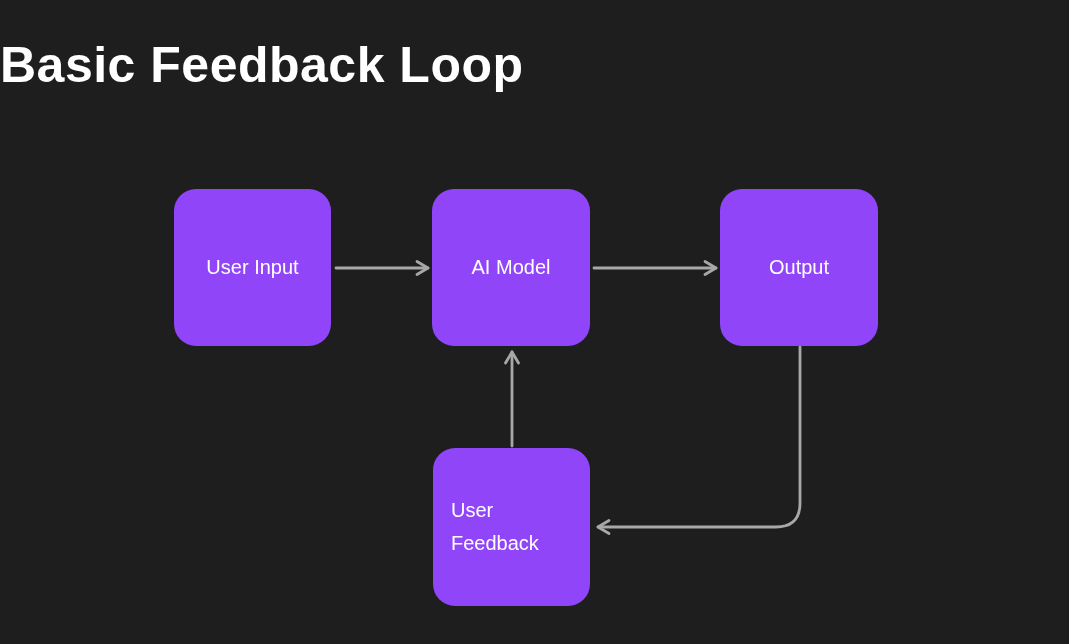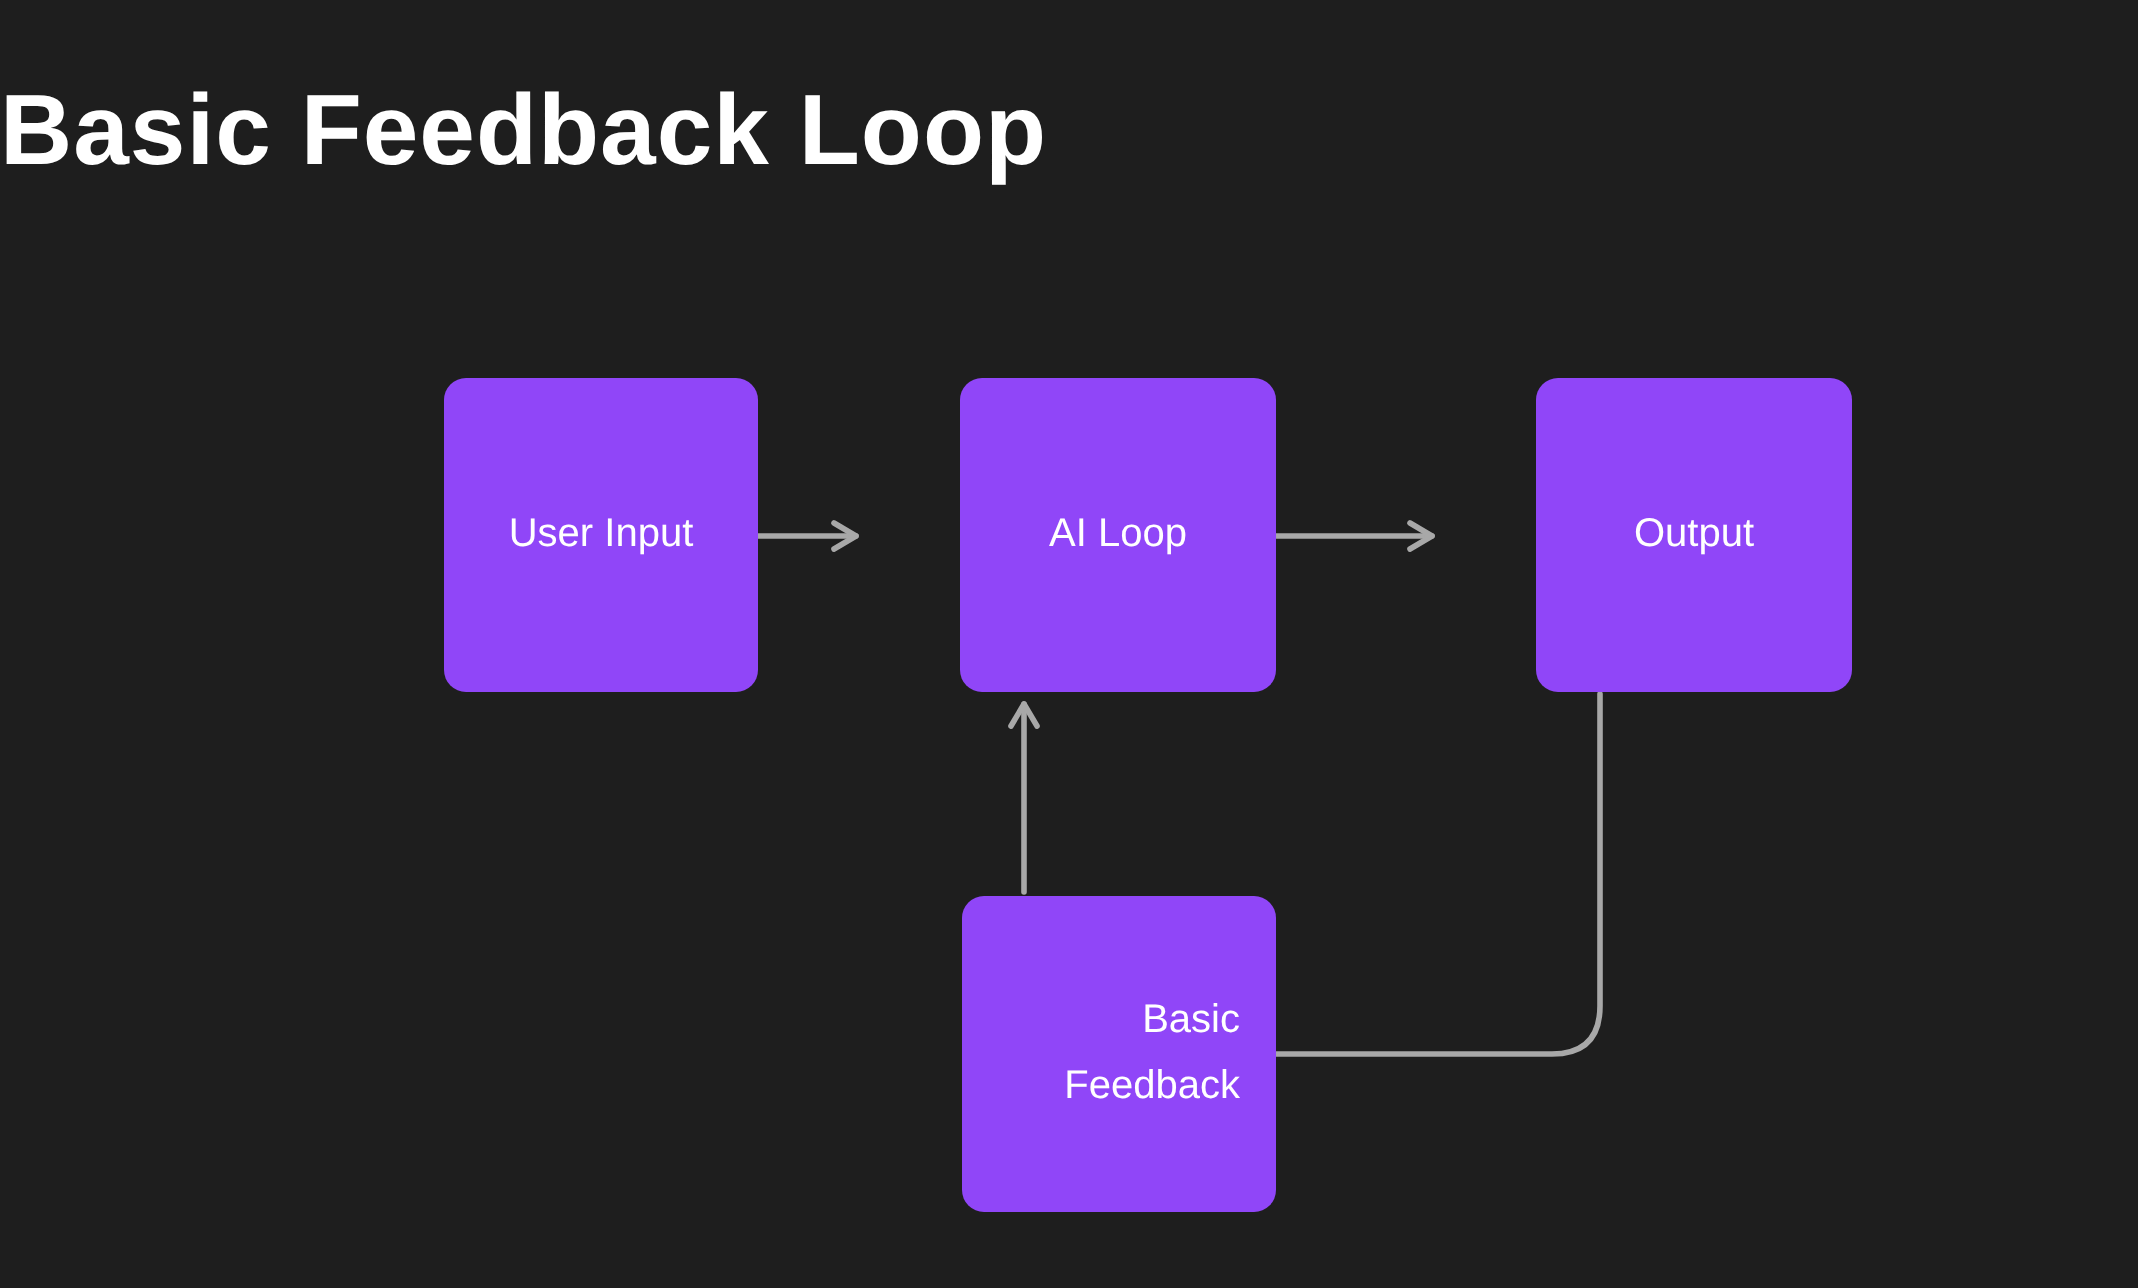--- a/index.html
+++ b/index.html
@@ -25,30 +25,29 @@
     width: 100%;
     margin: 0;
     color: var(--text);
     font-size: 50px;
     font-weight: 600;
     letter-spacing: 0.5px;
   }
   .node {
     position: absolute;
     background: var(--node);
-    border-radius: 11px;
+    border-radius: 22px;
     display: flex;
     align-items: center;
     justify-content: center;
-    text-align: right;
+    text-align: left;
     color: var(--text);
     font-size: 20px;
     line-height: 33px;
     padding: 0 18px;
-    margin-left: 48px;
   }
   .node-user-input   { left: 174px; top: 189px; width: 157px; height: 157px; }
   .node-ai-model     { left: 432px; top: 189px; width: 158px; height: 157px; }
   .node-output       { left: 720px; top: 189px; width: 158px; height: 157px; }
   .node-user-feedback{ left: 433px; top: 448px; width: 157px; height: 158px; }
   svg.edges {
     position: absolute;
     left: 0; top: 0;
     width: 1069px;
     height: 644px;
@@ -78,24 +77,24 @@
     <path class="edge" d="M594 268 H 716" marker-end="url(#chev)"></path>
     <path class="edge" d="M512 446 V 352" marker-end="url(#chev)"></path>
     <path class="edge" d="M800 347 V 503 Q 800 527 776 527 H 598" marker-end="url(#chev)"></path>
   </svg>
 
   <div class="node node-user-input">
     <span>User Input</span>
   </div>
 
   <div class="node node-ai-model">
-    <span>AI Loop</span>
+    <span>AI Model</span>
   </div>
 
   <div class="node node-output">
     <span>Output</span>
   </div>
 
   <div class="node node-user-feedback">
-    <span>Basic Feedback</span>
+    <span>User Feedback</span>
   </div>
 
 </div>
 
 </body></html>

